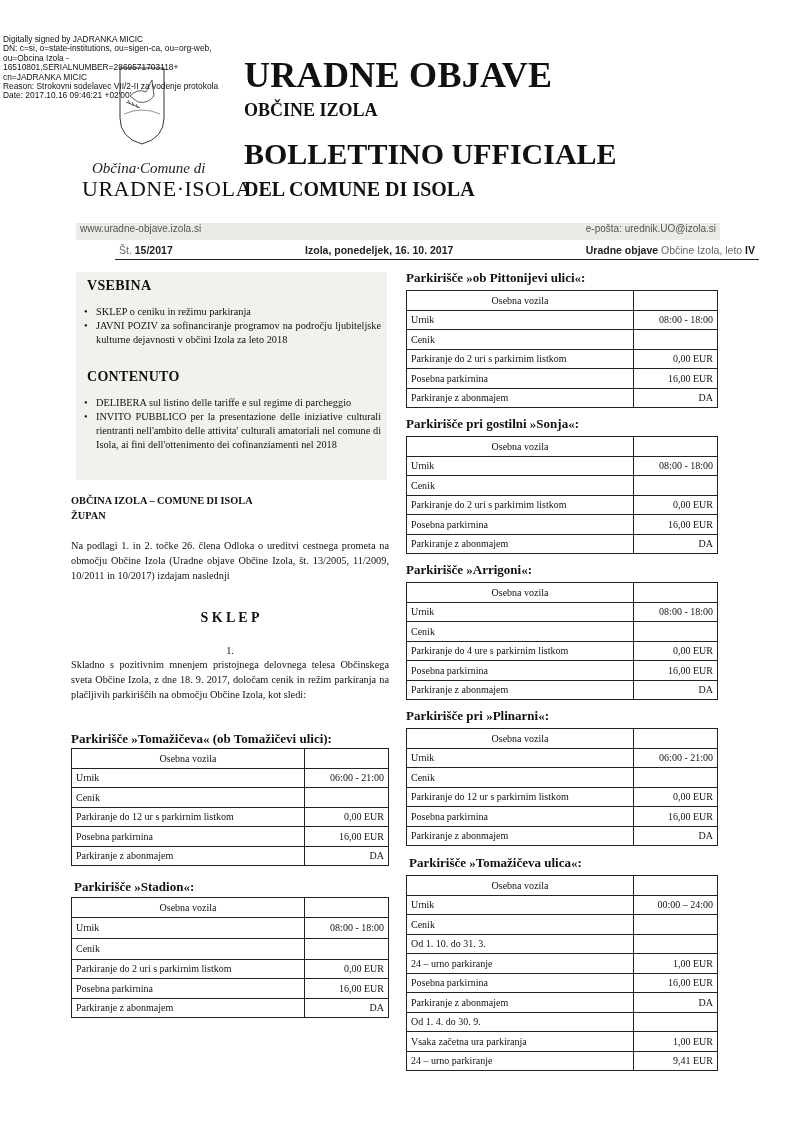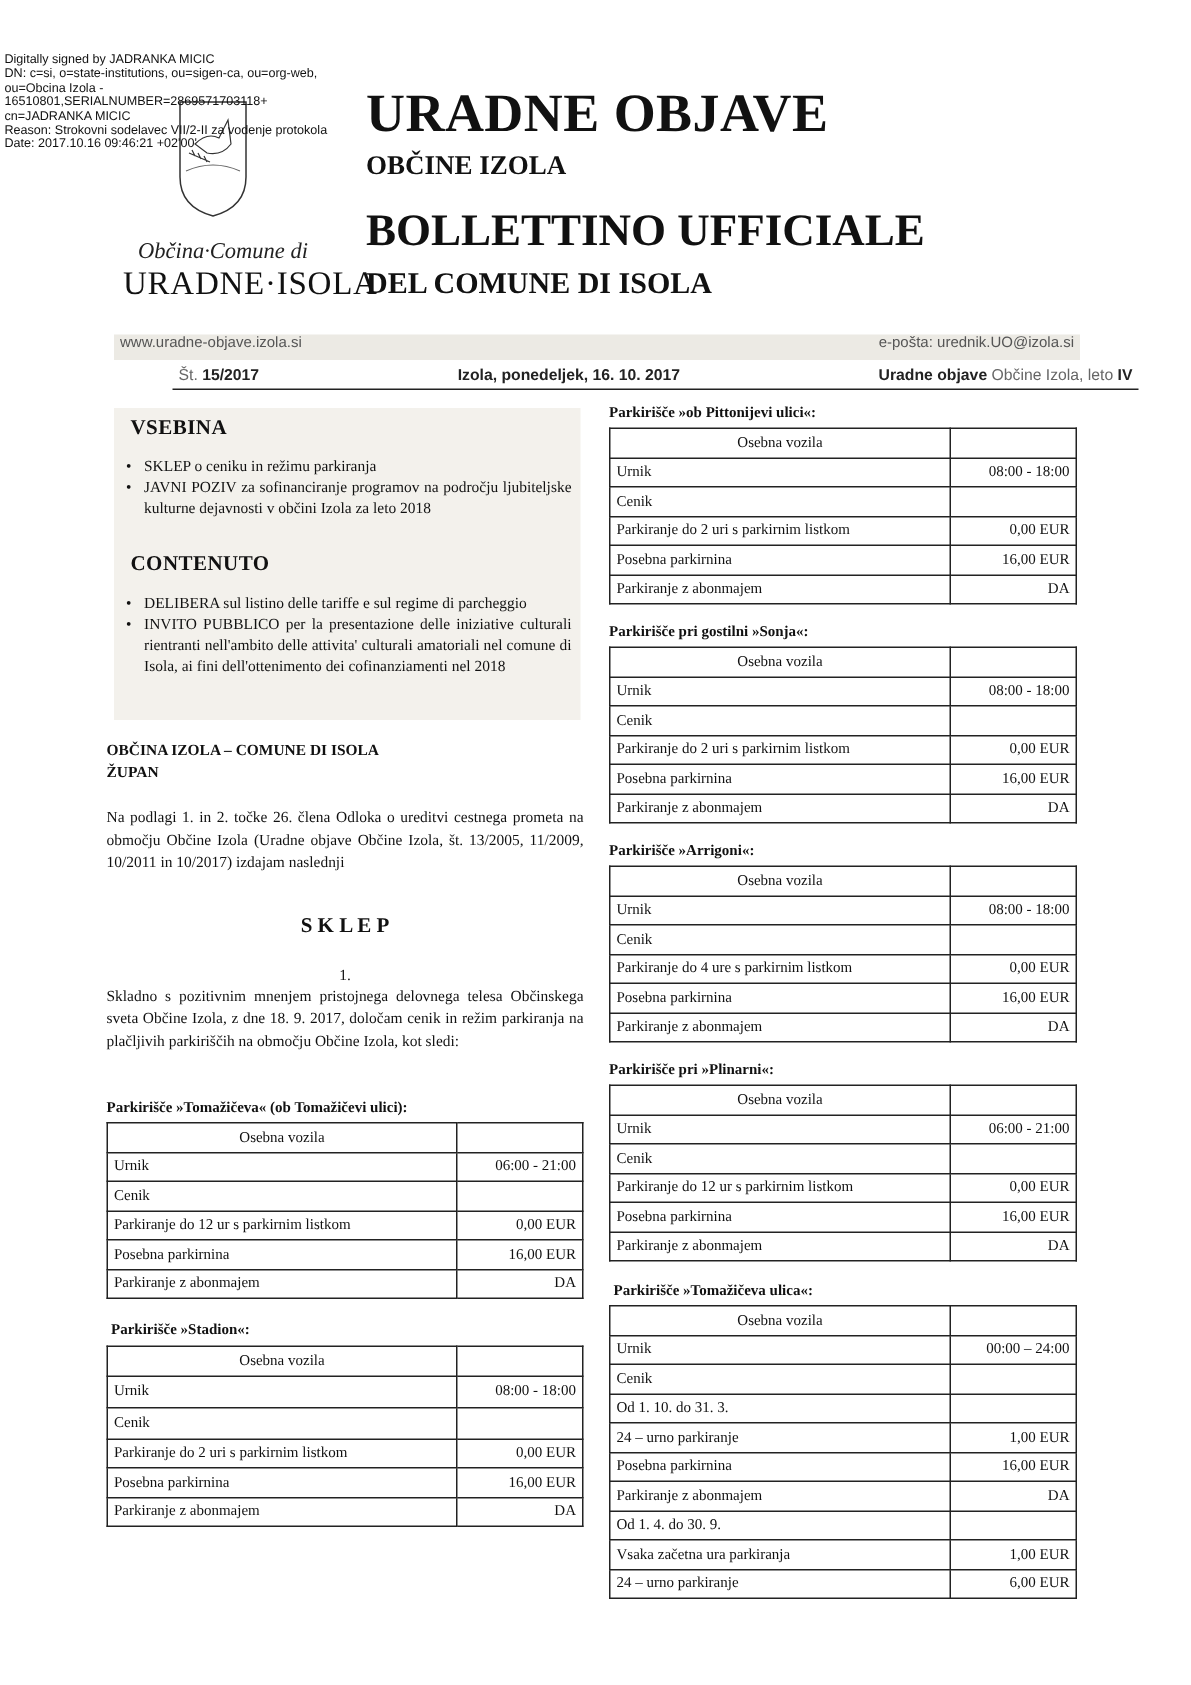--- a/index.html
+++ b/index.html
@@ -29,21 +29,21 @@
   .toc h3 { font-size: 14px; font-weight: bold; letter-spacing: 0.3px; margin: 0 0 11px 5px; }
   .toc ul { list-style: none; font-size: 10.3px; line-height: 14px; }
   .toc li { position: relative; padding-left: 14px; }
   .toc li::before { content: "•"; position: absolute; left: 2px; top: 0; }
   .toc .sec2 { margin-top: 22px; }
   .toc .just { text-align: justify; }
 
   .lcol { position: absolute; left: 71px; width: 318px; font-size: 10.3px; line-height: 15px; }
   .bold { font-weight: bold; }
 
-  .ptitle { font-size: 10px; font-weight: bold; white-space: nowrap; }
+  .ptitle { font-size: 13px; font-weight: bold; white-space: nowrap; }
   table.park { border-collapse: collapse; font-size: 10px; width: 100%; }
   table.park td { border: 1px solid #222; height: 19.5px; padding: 0 4px; vertical-align: middle; white-space: nowrap; }
   table.park td.c2 { text-align: right; }
   table.park td.hdr { text-align: center; }
 
   .rcol { position: absolute; left: 406px; width: 312px; }
 </style>
 </head>
 <body>
 
@@ -333,17 +333,17 @@
     <tr>
           <td>Od 1. 4. do 30. 9.</td>
           <td class="c2"></td>
         </tr>
     <tr>
           <td>Vsaka začetna ura parkiranja</td>
           <td class="c2">1,00 EUR</td>
         </tr>
     <tr>
           <td>24 – urno parkiranje</td>
-          <td class="c2">6,00 EUR</td>
+          <td class="c2">9,41 EUR</td>
         </tr>
   </tbody>
     </table>
 </div>
 
 </body></html>

